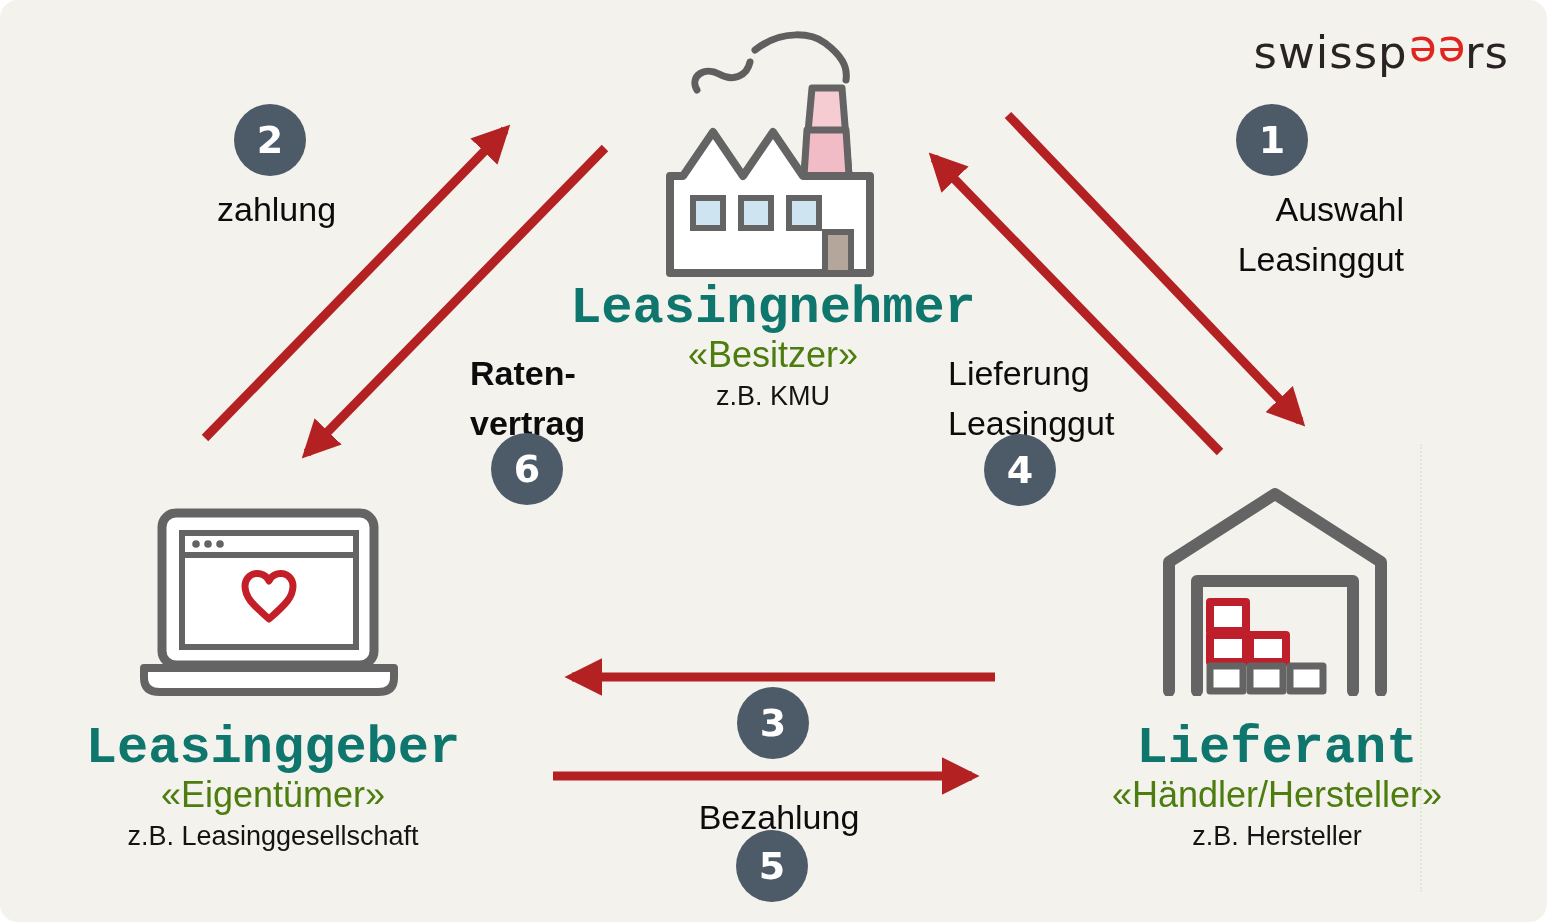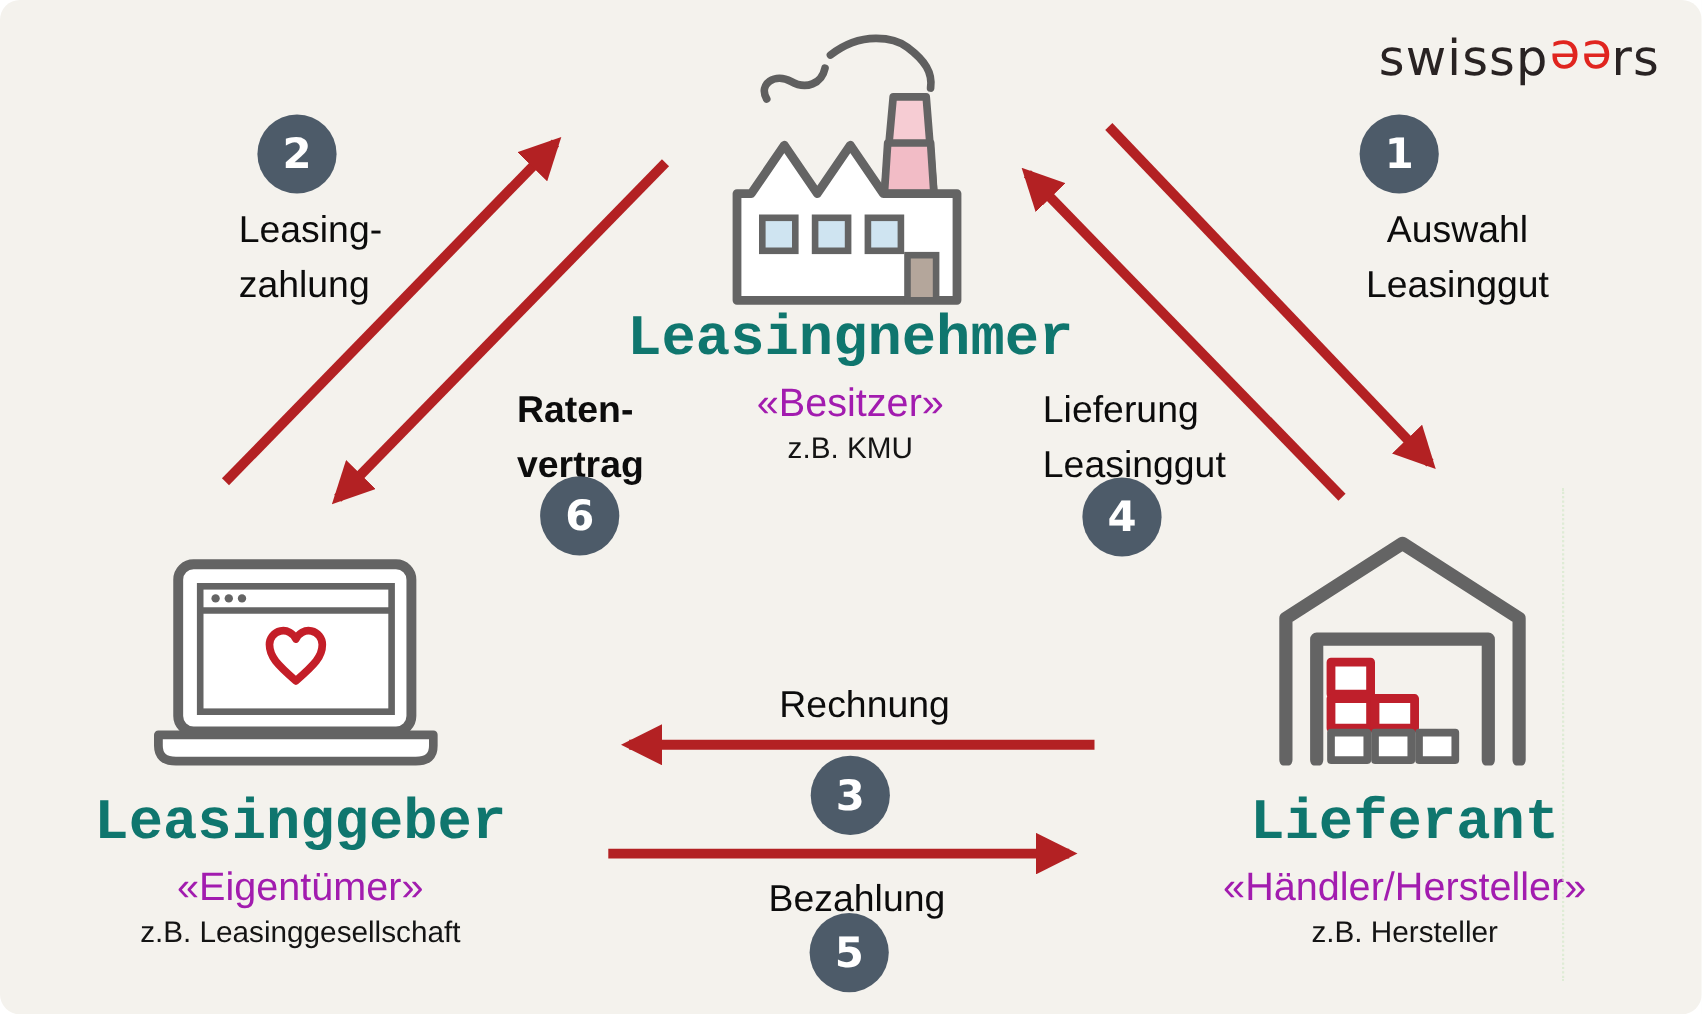--- a/index.html
+++ b/index.html
@@ -13,21 +13,21 @@
     position:absolute;top:26px;right:38px;
     font-family:"DejaVu Sans",sans-serif;
     font-size:45px;font-weight:400;letter-spacing:1px;color:#292323;
   }
   .logo .accent{color:#e0251f;display:inline-block;transform:rotate(180deg);}
   
   .icon-abs{position:absolute;}
   
   .node-text{position:absolute;width:500px;text-align:center;line-height:1.2;}
   .node-name{font-weight:bold;font-size:52px;color:#0f766e;line-height:46px;font-family:Liberation Mono, monospace;}
-  .node-role{font-size:36px;color:#a21caf;line-height:46px;margin-top:11px;}
+  .node-role{font-size:36px;color:#4d7c0f;line-height:46px;}
   .node-example{font-size:27px;color:#141414;line-height:37px;}
   
   .step-circle{
     position:absolute;width:72px;height:72px;border-radius:50%;
     background:#4d5b69;color:#fff;display:flex;align-items:center;justify-content:center;
     font-family:"DejaVu Sans",sans-serif;font-size:38px;font-weight:bold;
   }
   
   .step-label{position:absolute;font-size:34px;line-height:50px;color:#0c0c0c;}
   .step-label.center{text-align:center;}
@@ -123,36 +123,32 @@
 
   <div class="node-text" style="left:23px;top:726px;">
     <div class="node-name">Leasinggeber</div>
     <div class="node-role">«Eigentümer»</div>
     <div class="node-example">z.B. Leasinggesellschaft</div>
   </div>
 
   <div class="step-circle" style="left:1236px;top:104px;">
     <span>1</span>
   </div>
-  <div class="step-label center" style="left:1175px;top:184px;width:300px;">
+  <div class="step-label center" style="left:1104px;top:184px;width:300px;text-align:right;">
     <span class="step-line">Auswahl</span>
     <span class="step-line">Leasinggut</span>
   </div>
 
   <div class="step-circle" style="left:234px;top:104px;">
     <span>2</span>
   </div>
   <div class="step-label" style="left:217px;top:184px;">
-    <span class="step-line">Leasing-</span>
     <span class="step-line">zahlung</span>
   </div>
 
-  <div class="step-label center" style="left:636px;top:616px;width:300px;">
-    <span class="step-line">Rechnung</span>
-  </div>
   <div class="step-circle" style="left:737px;top:687px;">
     <span>3</span>
   </div>
 
   <div class="step-label" style="left:948px;top:348px;">
     <span class="step-line">Lieferung</span>
     <span class="step-line">Leasinggut</span>
   </div>
   <div class="step-circle" style="left:984px;top:434px;">
     <span>4</span>

